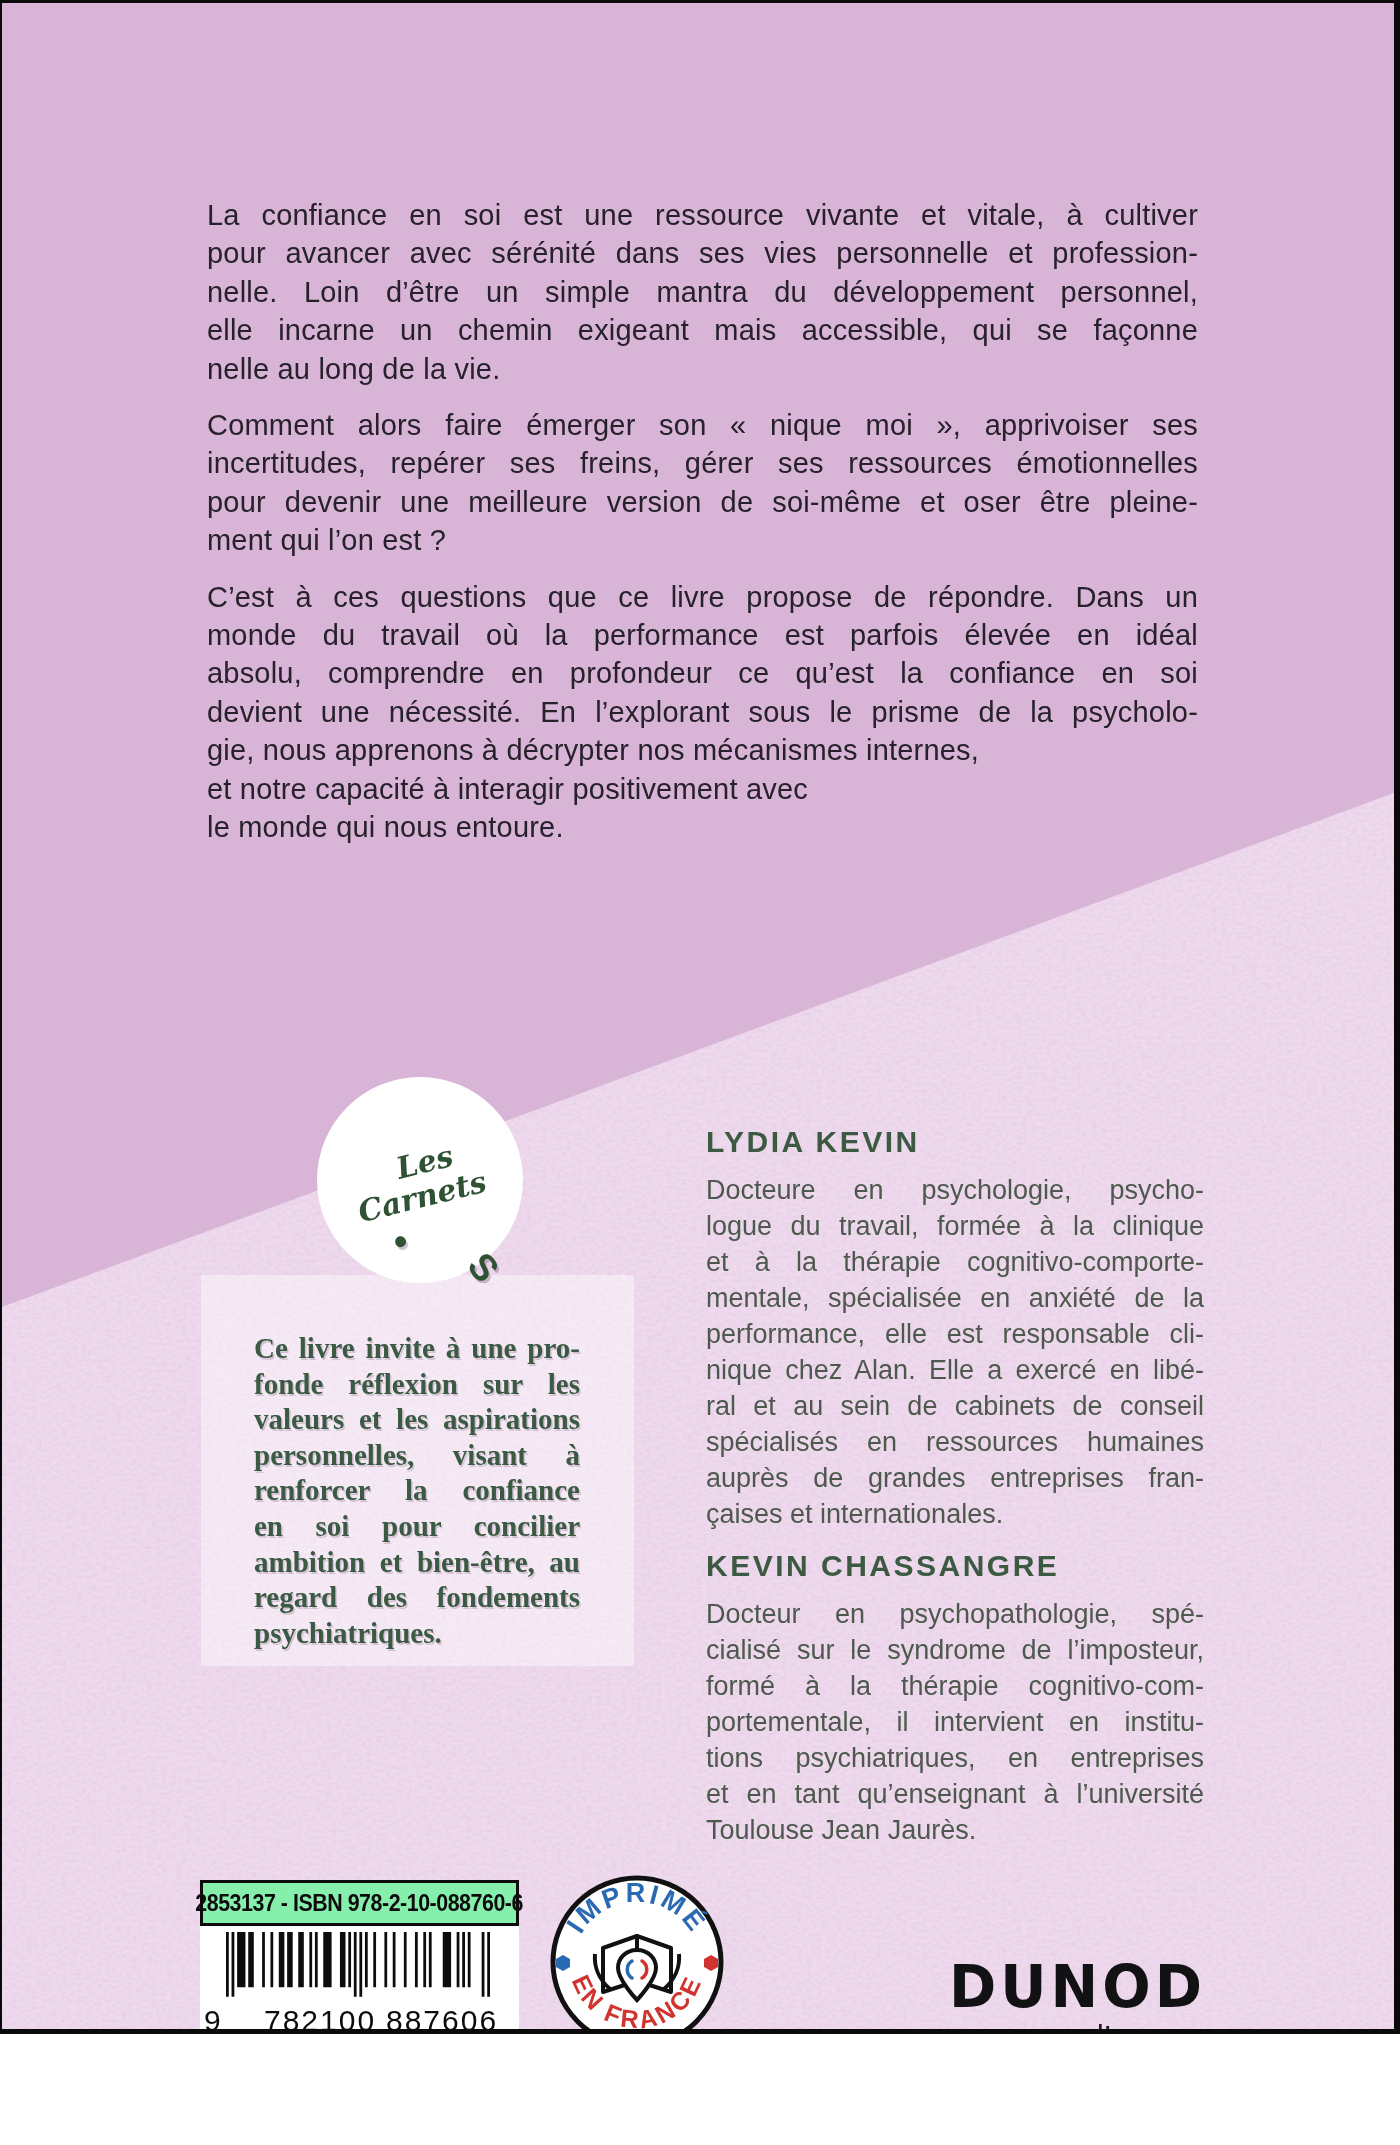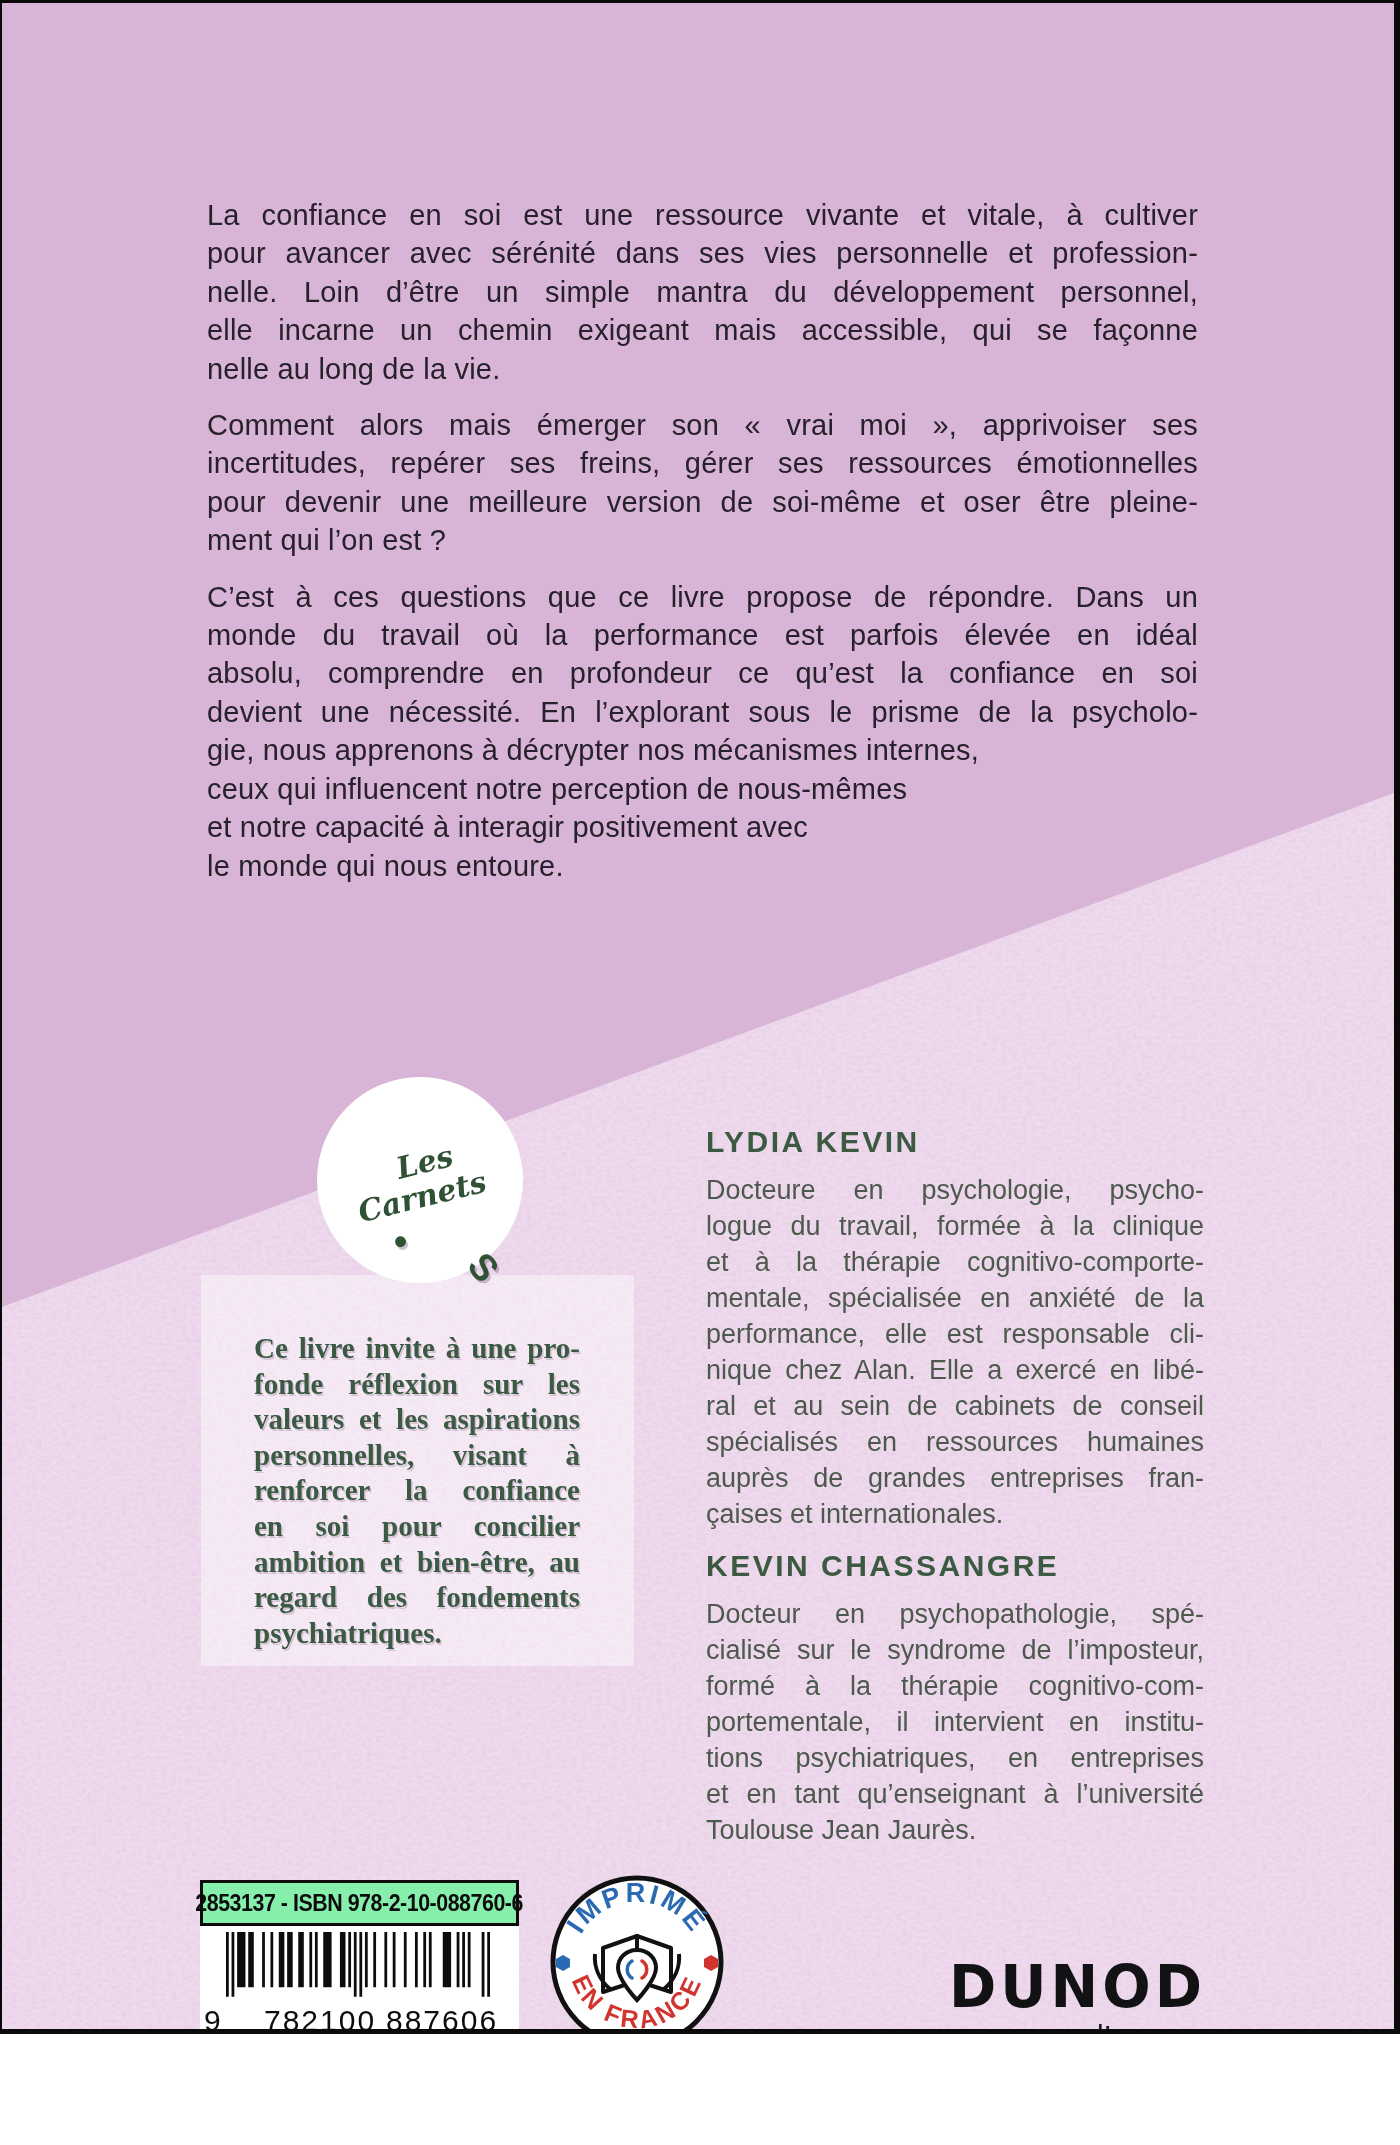--- a/index.html
+++ b/index.html
@@ -95,32 +95,31 @@
 
   <div class="text-block">
     <p>
       <span class="ln j" style="display:block">La confiance en soi est une ressource vivante et vitale, à cultiver</span>
       <span class="ln j" style="display:block">pour avancer avec sérénité dans ses vies personnelle et profession-</span>
       <span class="ln j" style="display:block">nelle. Loin d’être un simple mantra du développement personnel,</span>
       <span class="ln j" style="display:block">elle incarne un chemin exigeant mais accessible, qui se façonne</span>
       <span class="ln" style="display:block">nelle au long de la vie.</span>
     </p>
     <p>
-      <span class="ln j" style="display:block">Comment alors mais émerger son « vrai moi », apprivoiser ses</span>
+      <span class="ln j" style="display:block">Comment alors faire émerger son « nique moi », apprivoiser ses</span>
       <span class="ln j" style="display:block">incertitudes, repérer ses freins, gérer ses ressources émotionnelles</span>
       <span class="ln j" style="display:block">pour devenir une meilleure version de soi-même et oser être pleine-</span>
       <span class="ln" style="display:block">ment qui l’on est ?</span>
     </p>
     <p>
       <span class="ln j" style="display:block">C’est à ces questions que ce livre propose de répondre. Dans un</span>
       <span class="ln j" style="display:block">monde du travail où la performance est parfois élevée en idéal</span>
       <span class="ln j" style="display:block">absolu, comprendre en profondeur ce qu’est la confiance en soi</span>
       <span class="ln j" style="display:block">devient une nécessité. En l’explorant sous le prisme de la psycholo-</span>
       <span class="ln" style="display:block">gie, nous apprenons à décrypter nos mécanismes internes,</span>
-      <span class="ln" style="display:block">ceux qui influencent notre perception de nous-mêmes</span>
       <span class="ln" style="display:block">et notre capacité à interagir positivement avec</span>
       <span class="ln" style="display:block">le monde qui nous entoure.</span>
     </p>
   </div>
 
   <svg class="badge" width="206" height="206" viewBox="0 0 206 206">
     <circle cx="103" cy="103" r="103" fill="#ffffff"></circle>
     <path id="badgeArc" d="M103 175 A72 72 0 1 1 102.9 175" fill="none"></path>
     <text class="badge-arc">
       <textPath href="#badgeArc" startOffset="48" textLength="330" lengthAdjust="spacingAndGlyphs">SOFT • SKILLS</textPath>

